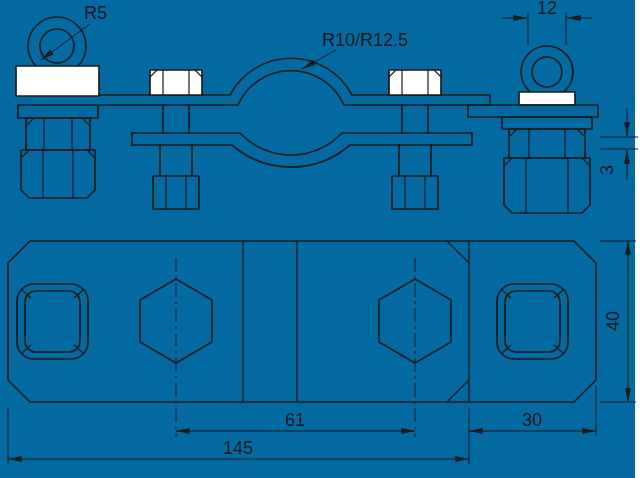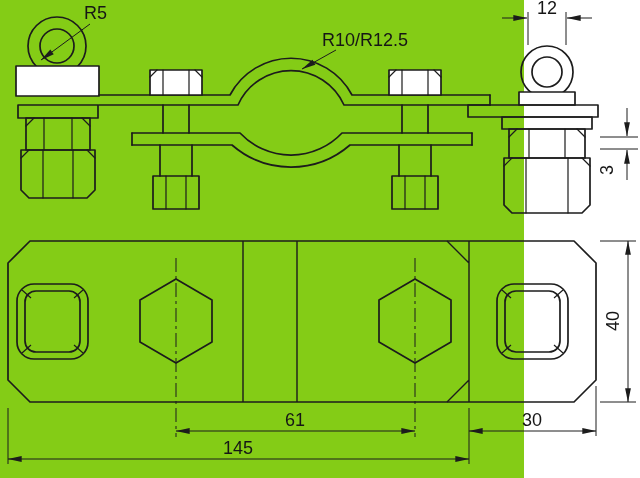--- a/index.html
+++ b/index.html
@@ -1,18 +1,18 @@
 <!DOCTYPE html>
 <html><head>
 <meta charset="utf-8">
 <title>Technical Drawing</title>
 <style>
   html,body{margin:0;padding:0;background:#ffffff;}
   body{width:640px;height:478px;overflow:hidden;font-family:"Liberation Sans",sans-serif;}
-  .canvas{width:524px;height:478px;position:relative;background:#84cc16;}
+  .canvas{width:635px;height:478px;position:relative;background:#0369a1;}
   svg{display:block;}
   text{font-family:"Liberation Sans",sans-serif;fill:#161616;stroke:none;}
 </style>
 </head>
 <body>
 
 <div class="canvas">
 <svg width="640" height="478" viewBox="0 0 640 478">
   <defs>
     <marker id="arr" markerUnits="userSpaceOnUse" markerWidth="15" markerHeight="9" refX="14.2" refY="4.5" orient="auto-start-reverse">

